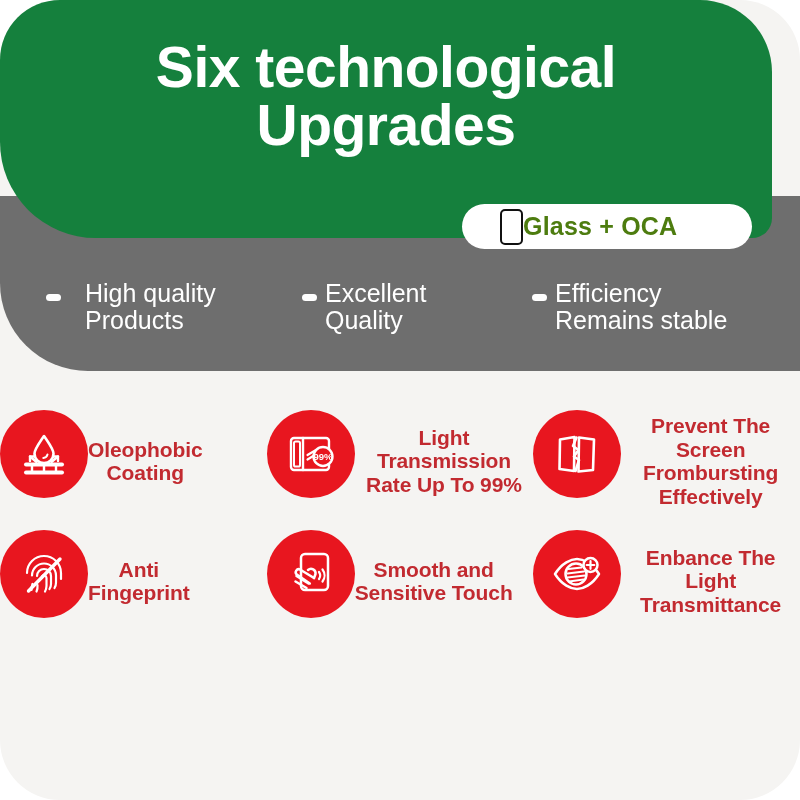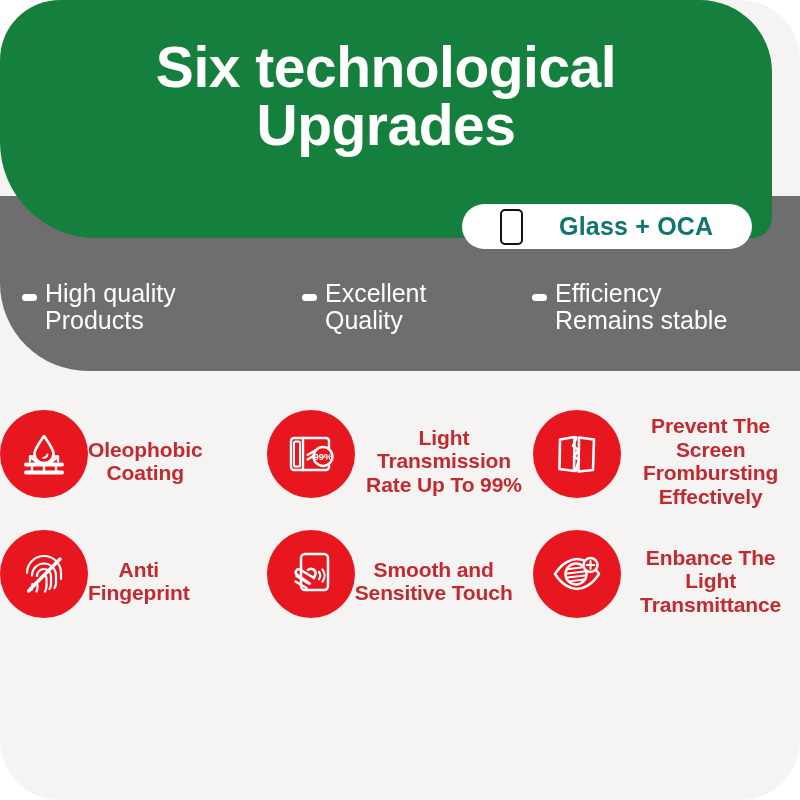--- a/index.html
+++ b/index.html
@@ -84,41 +84,40 @@
     box-sizing: border-box;
   }
   .badge-phone {
     width: 19px;
     height: 32px;
     border: 2.4px solid #111111;
     border-radius: 5px;
     flex: none;
   }
   .badge-label {
-    margin-left: 36px;
     font-size: 25px;
     font-weight: bold;
-    color: #0f766e;
+    color: #4d7c0f;
     letter-spacing: 0.2px;
   }
 
   
   .features {
     position: absolute;
     left: 0;
     top: 280px;
     width: 800px;
     display: flex;
   }
   .feature {
     display: flex;
     align-items: flex-start;
     box-sizing: border-box;
   }
-  .feature.f0 { width: 260px; padding-left: 22px; }
+  .feature.f0 { width: 260px; padding-left: 46px; gap: 16px; }
   .feature.f1 { width: 220px; padding-left: 42px; }
   .feature.f2 { width: 320px; padding-left: 52px; }
 
   .bullet {
     width: 15px;
     height: 7px;
     background: #ffffff;
     border-radius: 4px;
     margin-top: 14px;
     margin-right: 8px;

